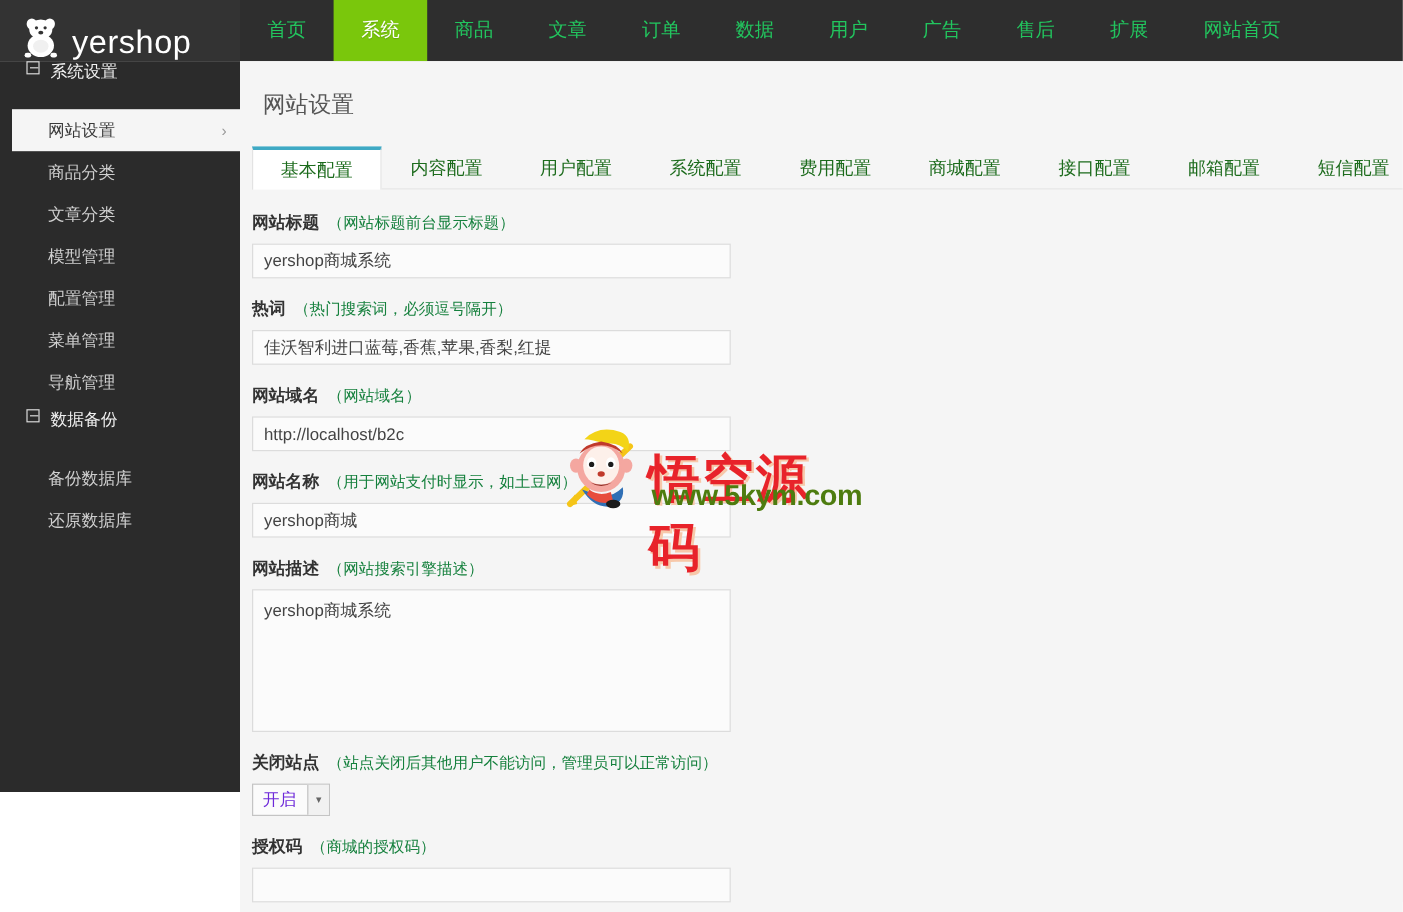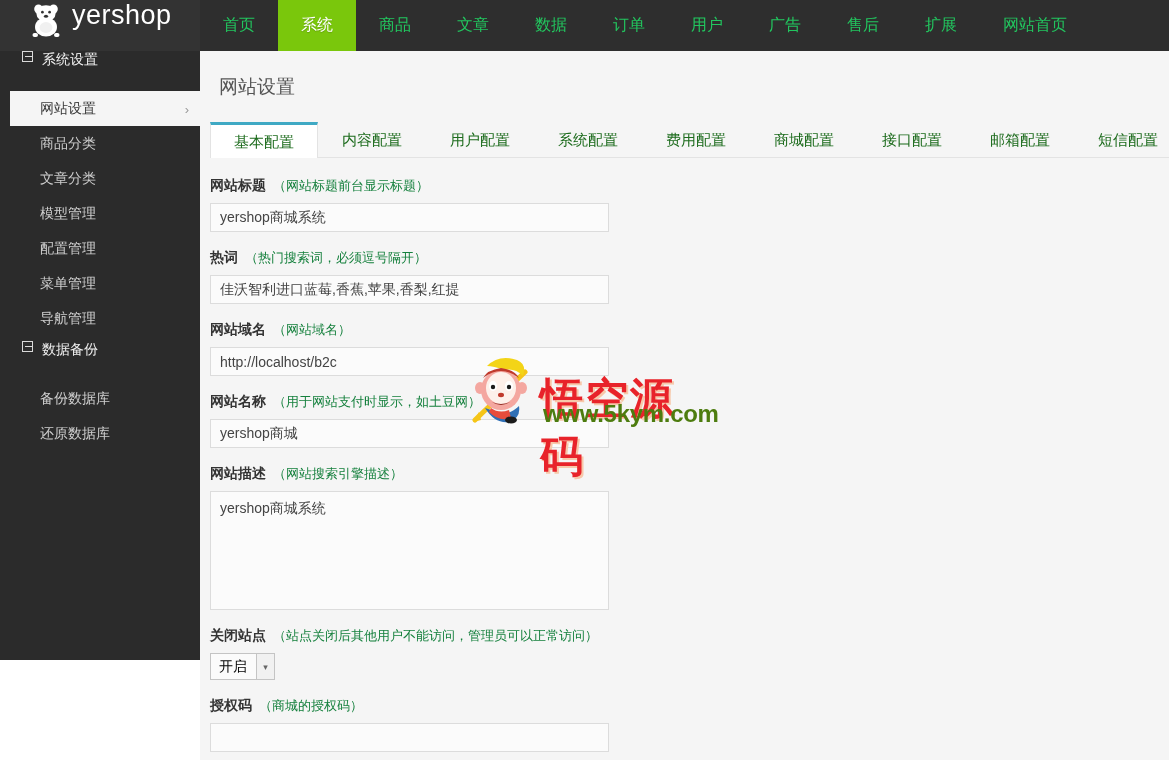--- a/index.html
+++ b/index.html
@@ -17,22 +17,22 @@
     position: absolute; top: 0; left: 0;
     width: 1169px; height: 51px;
     background: #2e2e2e;
     display: flex;
     align-items: stretch;
   }
   #logo-area {
     width: 200px; height: 51px;
     background: #333333;
     display: flex;
-    align-items: flex-start;
-    padding-left: 26px;
+    align-items: flex-end;
+    padding-left: 14px;
     flex: 0 0 200px;
   }
   #logo-icon { width: 40px; height: 40px; flex: 0 0 40px; }
   #logo-text {
     color: #ffffff;
     font-size: 27px;
     letter-spacing: 0.5px;
     margin-left: 6px;
     font-weight: 400;
   }
@@ -212,21 +212,21 @@
     height: 27px;
     border: 1px solid #c4c4c4;
     background: #fbfbfb;
     cursor: pointer;
     user-select: none;
   }
   .fselect .sel-val {
     display: flex; align-items: center;
     padding: 0 9px 0 8px;
     font-size: 14px;
-    color: #000000;
+    color: #6d28d9;
   }
   .fselect .sel-arrow {
     display: flex; align-items: center; justify-content: center;
     width: 18px;
     border-left: 1px solid #c4c4c4;
     background: #f1f1f1;
     color: #666;
     font-size: 9px;
   }
 
@@ -292,24 +292,24 @@
     <div class="nav-item active">
         <span>系统</span>
       </div>
     <div class="nav-item">
         <span>商品</span>
       </div>
     <div class="nav-item">
         <span>文章</span>
       </div>
     <div class="nav-item">
+        <span>订单</span>
+      </div>
+    <div class="nav-item">
         <span>数据</span>
-      </div>
-    <div class="nav-item">
-        <span>订单</span>
       </div>
     <div class="nav-item">
         <span>用户</span>
       </div>
     <div class="nav-item">
         <span>广告</span>
       </div>
     <div class="nav-item">
         <span>售后</span>
       </div>

